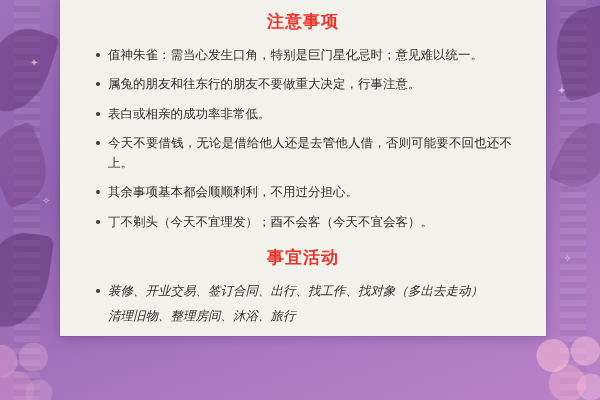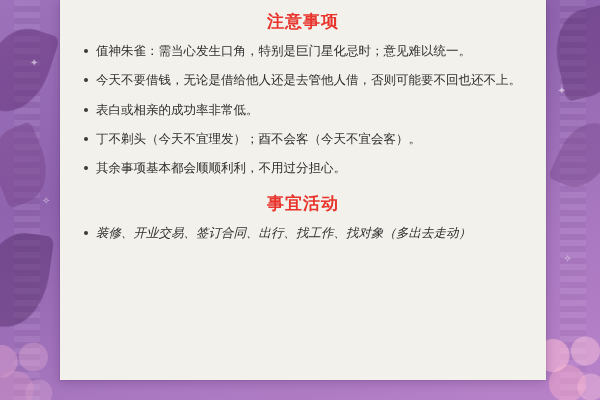--- a/index.html
+++ b/index.html
@@ -69,21 +69,21 @@
     font-size: 10px;
     line-height: 1;
   }
 
   
   .card {
     position: absolute;
     left: 60px;
     top: 0;
     width: 486px;
-    height: 380px;
+    height: 336px;
     background: #f2f1eb;
     box-shadow: 0 0 0 1px rgba(0,0,0,0.05), 0 2px 10px rgba(60,20,80,0.25);
   }
   .card-inner {
     position: absolute;
     inset: 0;
     padding: 4px 22px 0 22px;
     box-sizing: border-box;
     overflow: hidden;
   }
@@ -98,21 +98,21 @@
     font-family: "DejaVu Sans", "Liberation Sans", sans-serif;
   }
   .section-title.second {
     margin-top: 14px;
     margin-bottom: 8px;
     text-align: center;
   }
 
   ul.bullets {
     list-style: none;
-    margin: 0;
+    margin: 12px;
     padding: 0;
   }
   ul.bullets li {
     position: relative;
     padding-left: 14px;
     margin: 0 0 9px 0;
     font-size: 12.5px;
     line-height: 1.62;
     color: #2e2e2e;
     font-family: "DejaVu Sans", "Liberation Sans", sans-serif;
@@ -153,27 +153,29 @@
   <span class="bg-sparkle" style="right:34px; top:86px;">✦</span>
   <span class="bg-sparkle" style="right:28px; top:254px;">✧</span>
 
   <div class="card">
     <div class="card-inner">
 
       <div class="section-title">注意事项</div>
 
       <ul class="bullets">
         <li>值神朱雀：需当心发生口角，特别是巨门星化忌时；意见难以统一。</li>
+        <li>属兔的朋友和往东行的朋友不要做重大决定，行事注意。</li>
+        <li>表白或相亲的成功率非常低。</li>
         <li>今天不要借钱，无论是借给他人还是去管他人借，否则可能要不回也还不上。</li>
-        <li>表白或相亲的成功率非常低。</li>
+        <li>其余事项基本都会顺顺利利，不用过分担心。</li>
         <li>丁不剃头（今天不宜理发）；酉不会客（今天不宜会客）。</li>
-        <li>其余事项基本都会顺顺利利，不用过分担心。</li>
       </ul>
 
       <div class="section-title second">事宜活动</div>
 
       <ul class="bullets">
         <li class="tight">装修、开业交易、签订合同、出行、找工作、找对象（多出去走动）</li>
+        <li class="no-bullet tight">清理旧物、整理房间、沐浴、旅行</li>
       </ul>
 
     </div>
   </div>
 </div>
 
 </body></html>

